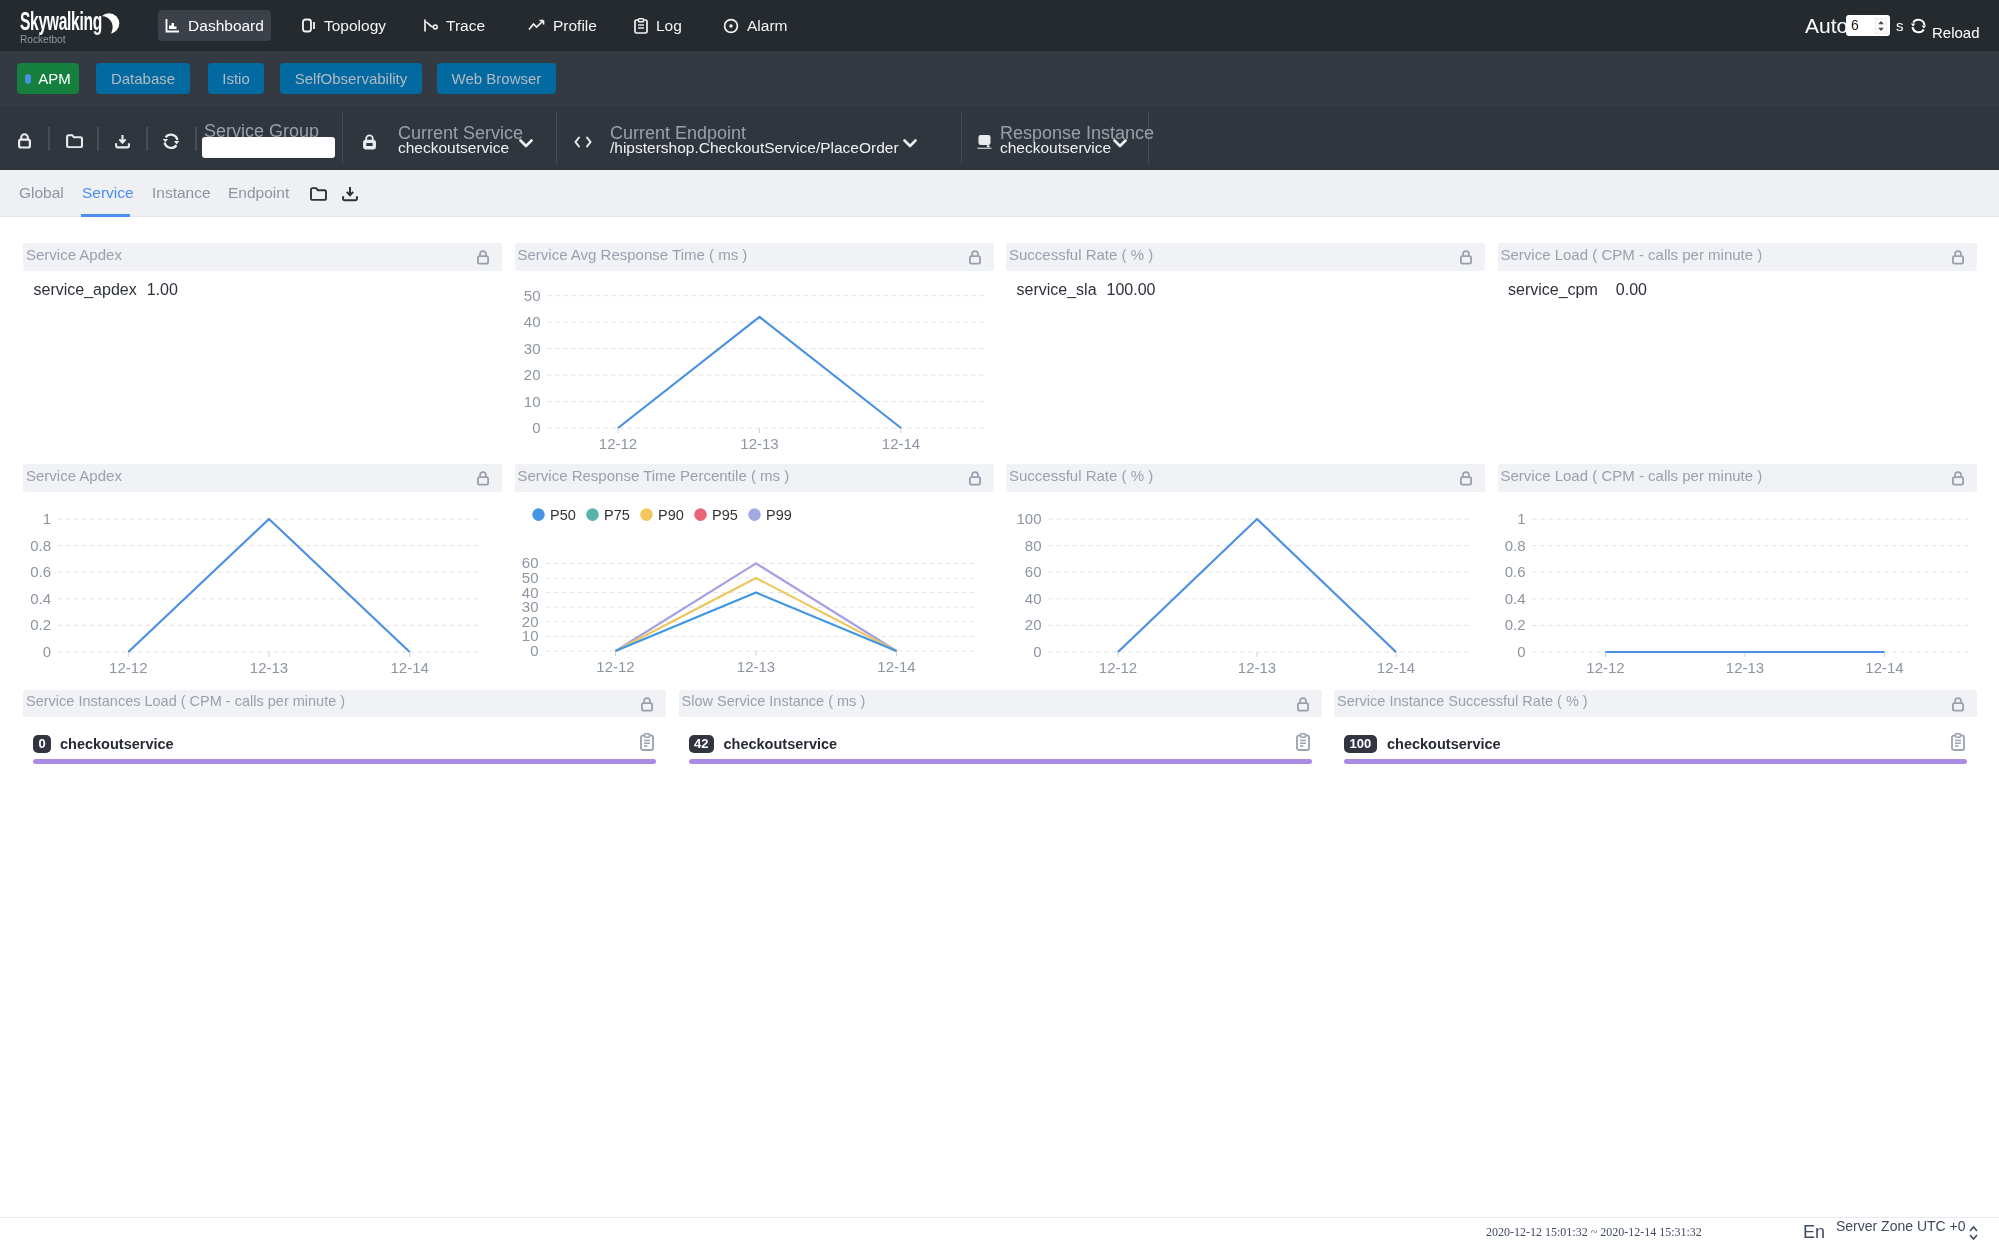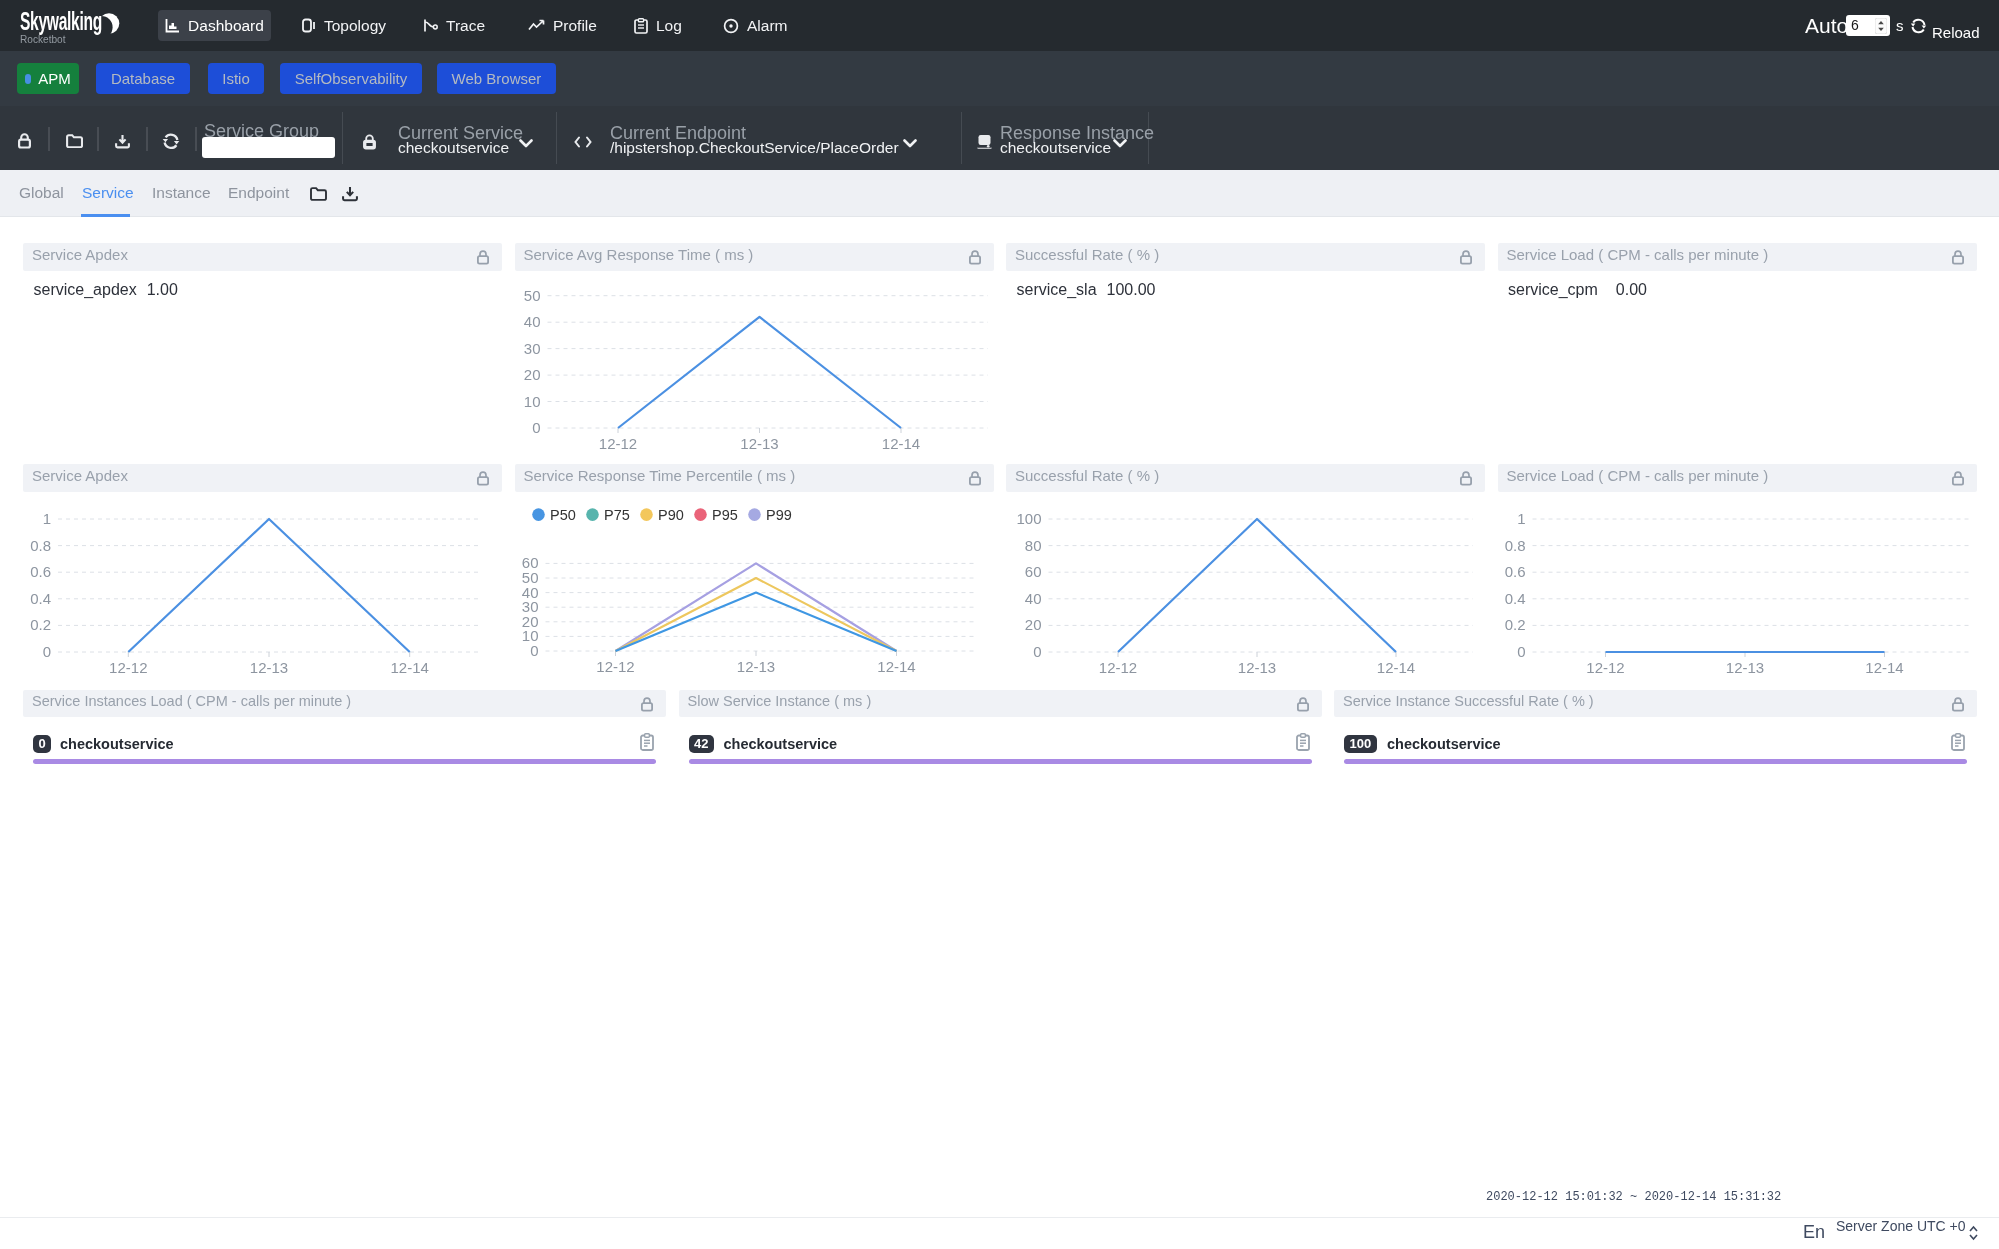--- a/index.html
+++ b/index.html
@@ -1,23 +1,23 @@
 <!DOCTYPE html>
 <html><head><meta charset="utf-8"><style>
 * { margin:0; padding:0; box-sizing:border-box; }
 html,body { width:1999px; height:1249px; background:#fff; font-family:"Liberation Sans", sans-serif; overflow:hidden; }
 .abs { position:absolute; }
 .bar1 { position:absolute; left:0; top:0; width:1999px; height:51px; background:#252a2f; }
 .bar2 { position:absolute; left:0; top:51px; width:1999px; height:55px; background:#333a42; }
 .bar3 { position:absolute; left:0; top:106px; width:1999px; height:64px; background:#30363d; }
 .tabs { position:absolute; left:0; top:170px; width:1999px; height:47px; background:#eef0f4; border-bottom:1px solid #e3e6ea; }
 .navitem { position:absolute; top:0; height:51px; display:flex; align-items:center; gap:8px; color:#f2f3f5; font-size:15.5px; }
-.b2btn { position:absolute; top:12px; height:31px; border-radius:4px; background:#1d4ed8; color:#b4bac1;
+.b2btn { position:absolute; top:12px; height:31px; border-radius:4px; background:#0369a1; color:#b4bac1;
          display:flex; align-items:center; justify-content:center; font-size:15px; }
-.hd { background:#f0f2f6; color:#99a1ac; display:flex; align-items:center; padding-left:9px; border-radius:2px; }
+.hd { background:#f0f2f6; color:#99a1ac; display:flex; align-items:center; padding-left:3px; border-radius:2px; }
 .hd span { position:relative; top:-2.5px; }
 .lab3 { position:absolute; font-size:18px; color:#99a0a8;text-align:center; }
 .val3 { position:absolute; font-size:15.5px; color:#f0f2f4; }
 .badge { position:absolute; height:18px; background:#303540; border-radius:5px; color:#fff; font-size:13px;
           font-weight:bold; display:flex; align-items:center; justify-content:center; padding:0 5.5px; }
 .iname { position:absolute; font-size:14.5px; font-weight:600; color:#262b33; }
 .pbar { position:absolute; height:5px; border-radius:2.5px; background:#a98ae4; }
 </style></head><body>
 <div class="bar1">
     <div class="abs" style="left:20px;top:6px;width:88px;height:26px;overflow:visible"><span style="display:inline-block;transform:scaleX(0.60);transform-origin:0 50%;font-size:26px;font-weight:bold;color:#fff;letter-spacing:-0.5px;white-space:nowrap">Skywalking</span></div>
@@ -395,18 +395,18 @@
 <div class="iname" style="left:1387px;top:736px">checkoutservice</div>
 <svg class="abs" style="left:1951px;top:733px" width="14" height="18" viewBox="0 0 14 18">
     <rect x="1" y="2.5" width="12" height="14.5" rx="1.8" fill="none" stroke="#9aa3ae" stroke-width="1.8"></rect>
     <rect x="4.6" y="0.8" width="4.8" height="3.4" rx="1" fill="#fff" stroke="#9aa3ae" stroke-width="1.5"></rect>
     <line x1="4" y1="7.4" x2="10" y2="7.4" stroke="#9aa3ae" stroke-width="1.5"></line>
     <line x1="4" y1="10.2" x2="10" y2="10.2" stroke="#9aa3ae" stroke-width="1.5"></line>
     <line x1="4" y1="13" x2="7.5" y2="13" stroke="#9aa3ae" stroke-width="1.5"></line>
   </svg>
 <div class="pbar" style="left:1344px;top:758.5px;width:623px"></div>
 <div class="abs" style="left:0;top:1217px;width:1999px;height:32px;background:#fff;border-top:1px solid #eaecef"></div>
-<div class="abs" style="left:1486px;top:1181px;height:31px;display:flex;align-items:center;font-family:Liberation Mono, monospace;font-size:12px;color:#3f4a60">2020-12-12 15:01:32 ~ 2020-12-14 15:31:32</div>
+<div class="abs" style="left:1486px;top:1217px;height:31px;display:flex;align-items:center;font-family:Liberation Serif, serif;font-size:12px;color:#3f4a60">2020-12-12 15:01:32 ~ 2020-12-14 15:31:32</div>
 <div class="abs" style="left:1803px;top:1217px;height:31px;display:flex;align-items:center;font-size:18px;color:#3f4a60">En</div>
 <div class="abs" style="left:1836px;top:1217px;height:17px;display:flex;align-items:center;font-size:14px;color:#3f4a60">Server Zone UTC +0</div>
 <svg class="abs" style="left:1968px;top:1225px" width="11" height="16" viewBox="0 0 11 16">
     <path d="M2 6 L5.5 2 L9 6" fill="none" stroke="#3f4a60" stroke-width="1.6"></path>
     <path d="M2 10 L5.5 14 L9 10" fill="none" stroke="#3f4a60" stroke-width="1.6"></path>
   </svg>
 </body></html>

